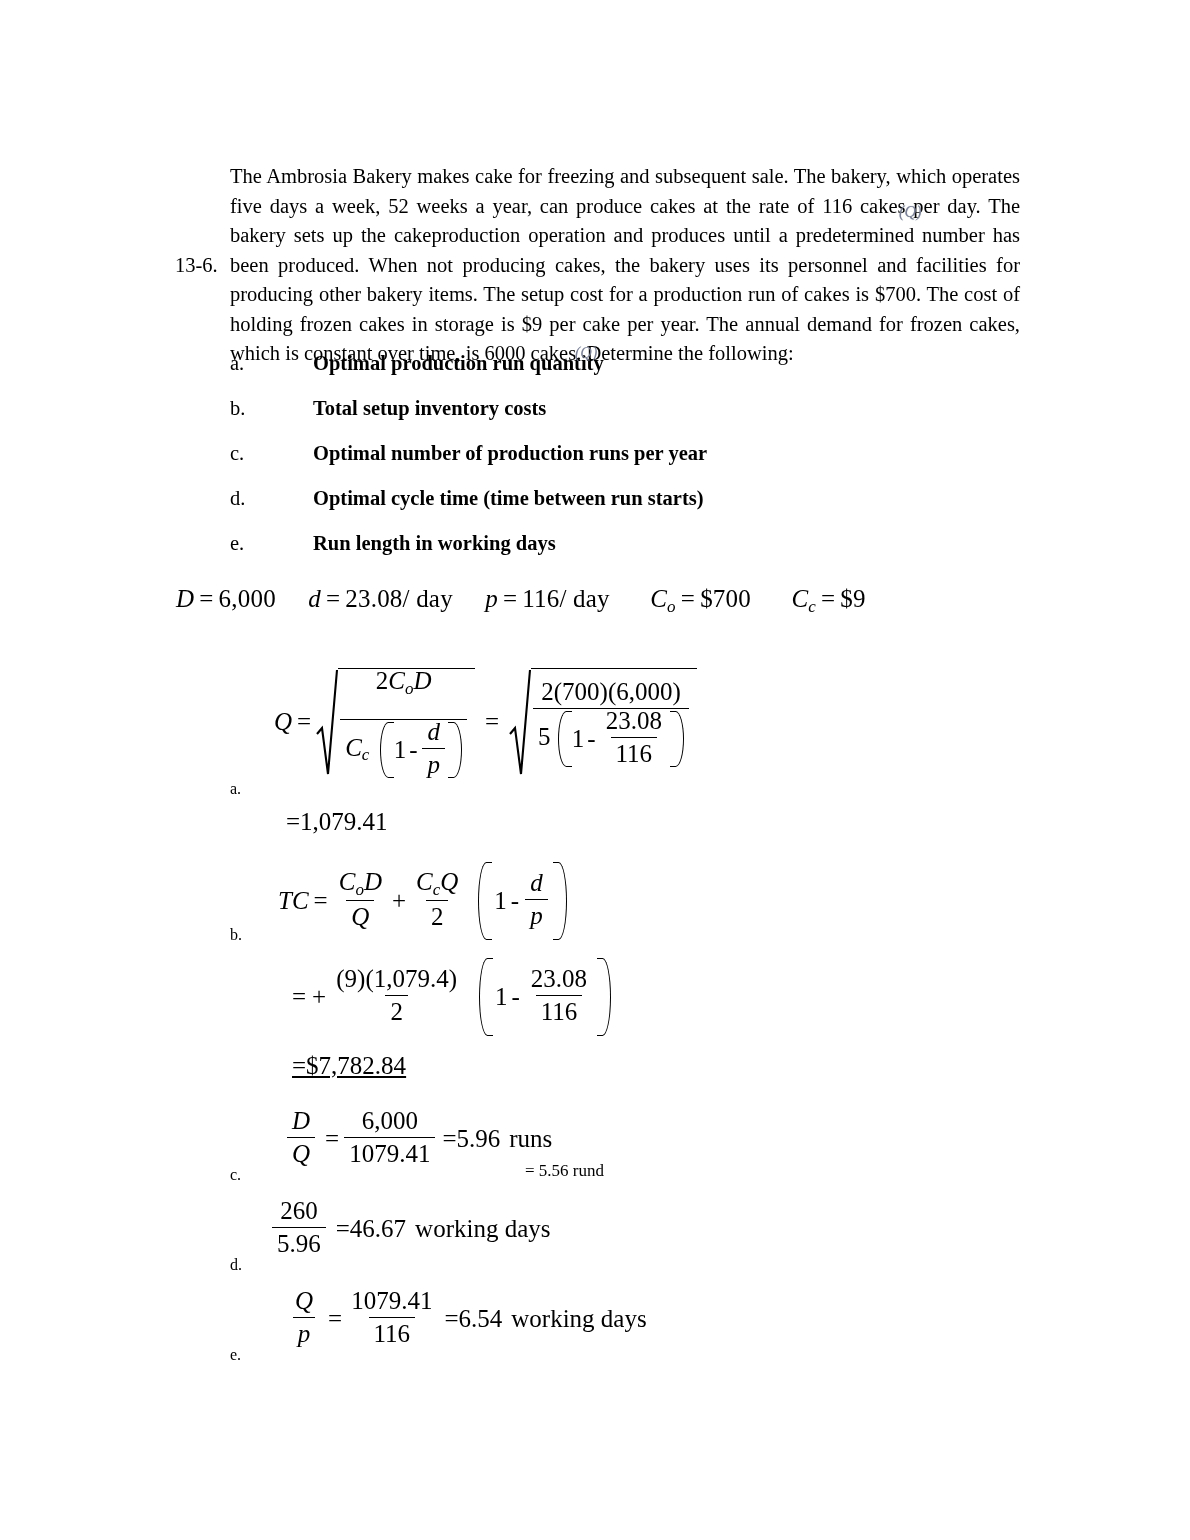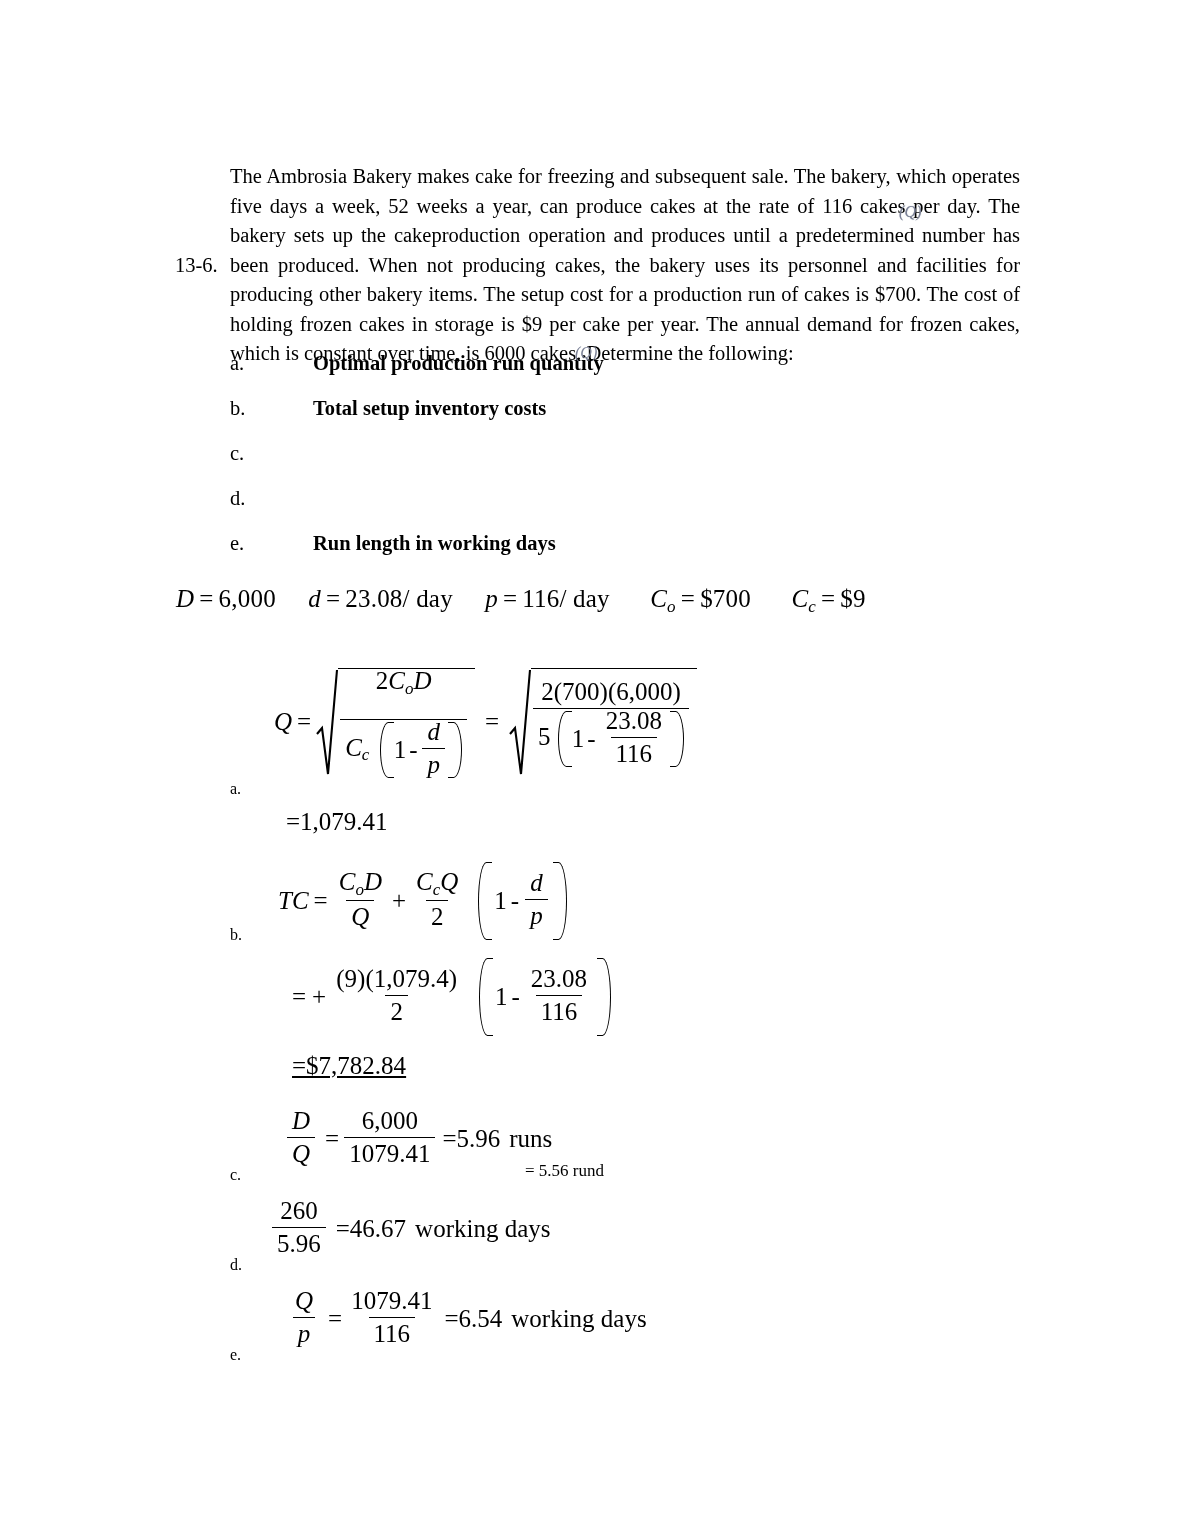--- a/index.html
+++ b/index.html
@@ -234,24 +234,26 @@
       <span class="q-sup" style="left:345px;">(Q)</span>
     </div>
 
     <div class="qitem">
       <span class="letter">b.</span>
       <span class="text">Total setup inventory costs</span>
     </div>
 
     <div class="qitem">
       <span class="letter">c.</span>
+      <span class="text">Optimal number of production runs per year</span>
     </div>
 
     <div class="qitem">
       <span class="letter">d.</span>
+      <span class="text">Optimal cycle time (time between run starts)</span>
     </div>
 
     <div class="qitem">
       <span class="letter">e.</span>
       <span class="text">Run length in working days</span>
     </div>
   </div>
 
   <div class="givens">
     <span class="mi">D</span><span class="op">=</span><span>6,000</span><span class="gap"></span>

